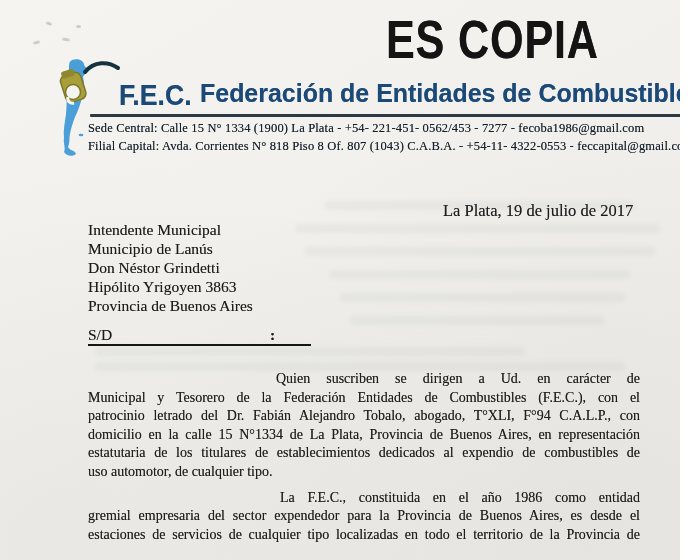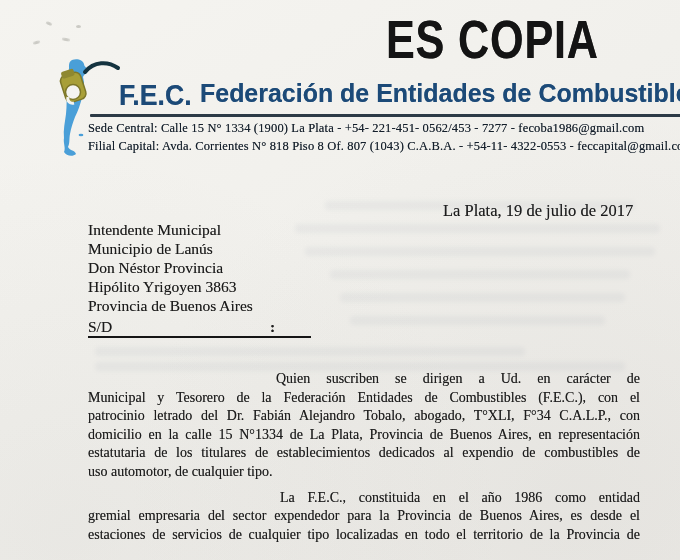--- a/index.html
+++ b/index.html
@@ -72,21 +72,21 @@
     margin-top: 32px;
   }
 
   
   .recipient {
     position: absolute; left: 88px; top: 220px;
     font-size: 15.5px; line-height: 19px; color: #1b1b1b;
     text-shadow: 0 0 0.4px rgba(0,0,0,0.45);
   }
   .salutation-row {
-    position: relative; margin-top: 2px;
+    position: relative; margin-top: 10px;
     width: 223px; height: 21px;
     border-bottom: 2px solid #151515;
   }
   .salutation-row .sd { position: absolute; left: 0; bottom: 0px; }
   .salutation-row .colon { position: absolute; left: 182px; bottom: 0px; font-weight: 700; }
 
   
   .ghost {
     position: absolute; height: 9px; border-radius: 4px;
     background: #7e8899; opacity: 0.08; filter: blur(2.2px);
@@ -150,34 +150,34 @@
   <div class="ghost" style="left:305px;top:247px;width:350px"></div>
   <div class="ghost" style="left:330px;top:270px;width:300px"></div>
   <div class="ghost" style="left:340px;top:293px;width:285px"></div>
   <div class="ghost" style="left:350px;top:316px;width:255px"></div>
   <div class="ghost" style="left:95px;top:347px;width:430px"></div>
   <div class="ghost" style="left:95px;top:362px;width:530px"></div>
 
   <div class="recipient">
     <div>Intendente Municipal</div>
     <div>Municipio de Lanús</div>
-    <div>Don Néstor Provincia</div>
+    <div>Don Néstor Grindetti</div>
     <div>Hipólito Yrigoyen 3863</div>
     <div>Provincia de Buenos Aires</div>
     <div class="salutation-row">
       <span class="sd">S/D</span>
       <span class="colon">:</span>
     </div>
   </div>
 
   <div class="body-text">
     <div class="para1">
       <div class="bl ind1">Quien suscriben se dirigen a Ud. en carácter de</div>
       <div class="bl">Municipal y Tesorero de la Federación Entidades de Combustibles (F.E.C.), con el</div>
-      <div class="bl">patrocinio letrado del Dr. Fabián Alejandro Tobalo, abogado, T°XLI, F°34 C.A.L.P., con</div>
+      <div class="bl">patrocinio letrado del Dr. Fabián Alejandro Tobalo, abogado, T°XLI, F°94 C.A.L.P., con</div>
       <div class="bl">domicilio en la calle 15 N°1334 de La Plata, Provincia de Buenos Aires, en representación</div>
       <div class="bl">estatutaria de los titulares de establecimientos dedicados al expendio de combustibles de</div>
       <div class="bl last">uso automotor, de cualquier tipo.</div>
     </div>
     <div class="para2">
       <div class="bl ind2">La F.E.C., constituida en el año 1986 como entidad</div>
       <div class="bl">gremial empresaria del sector expendedor para la Provincia de Buenos Aires, es desde el</div>
       <div class="bl">estaciones de servicios de cualquier tipo localizadas en todo el territorio de la Provincia de</div>
     </div>
   </div>

